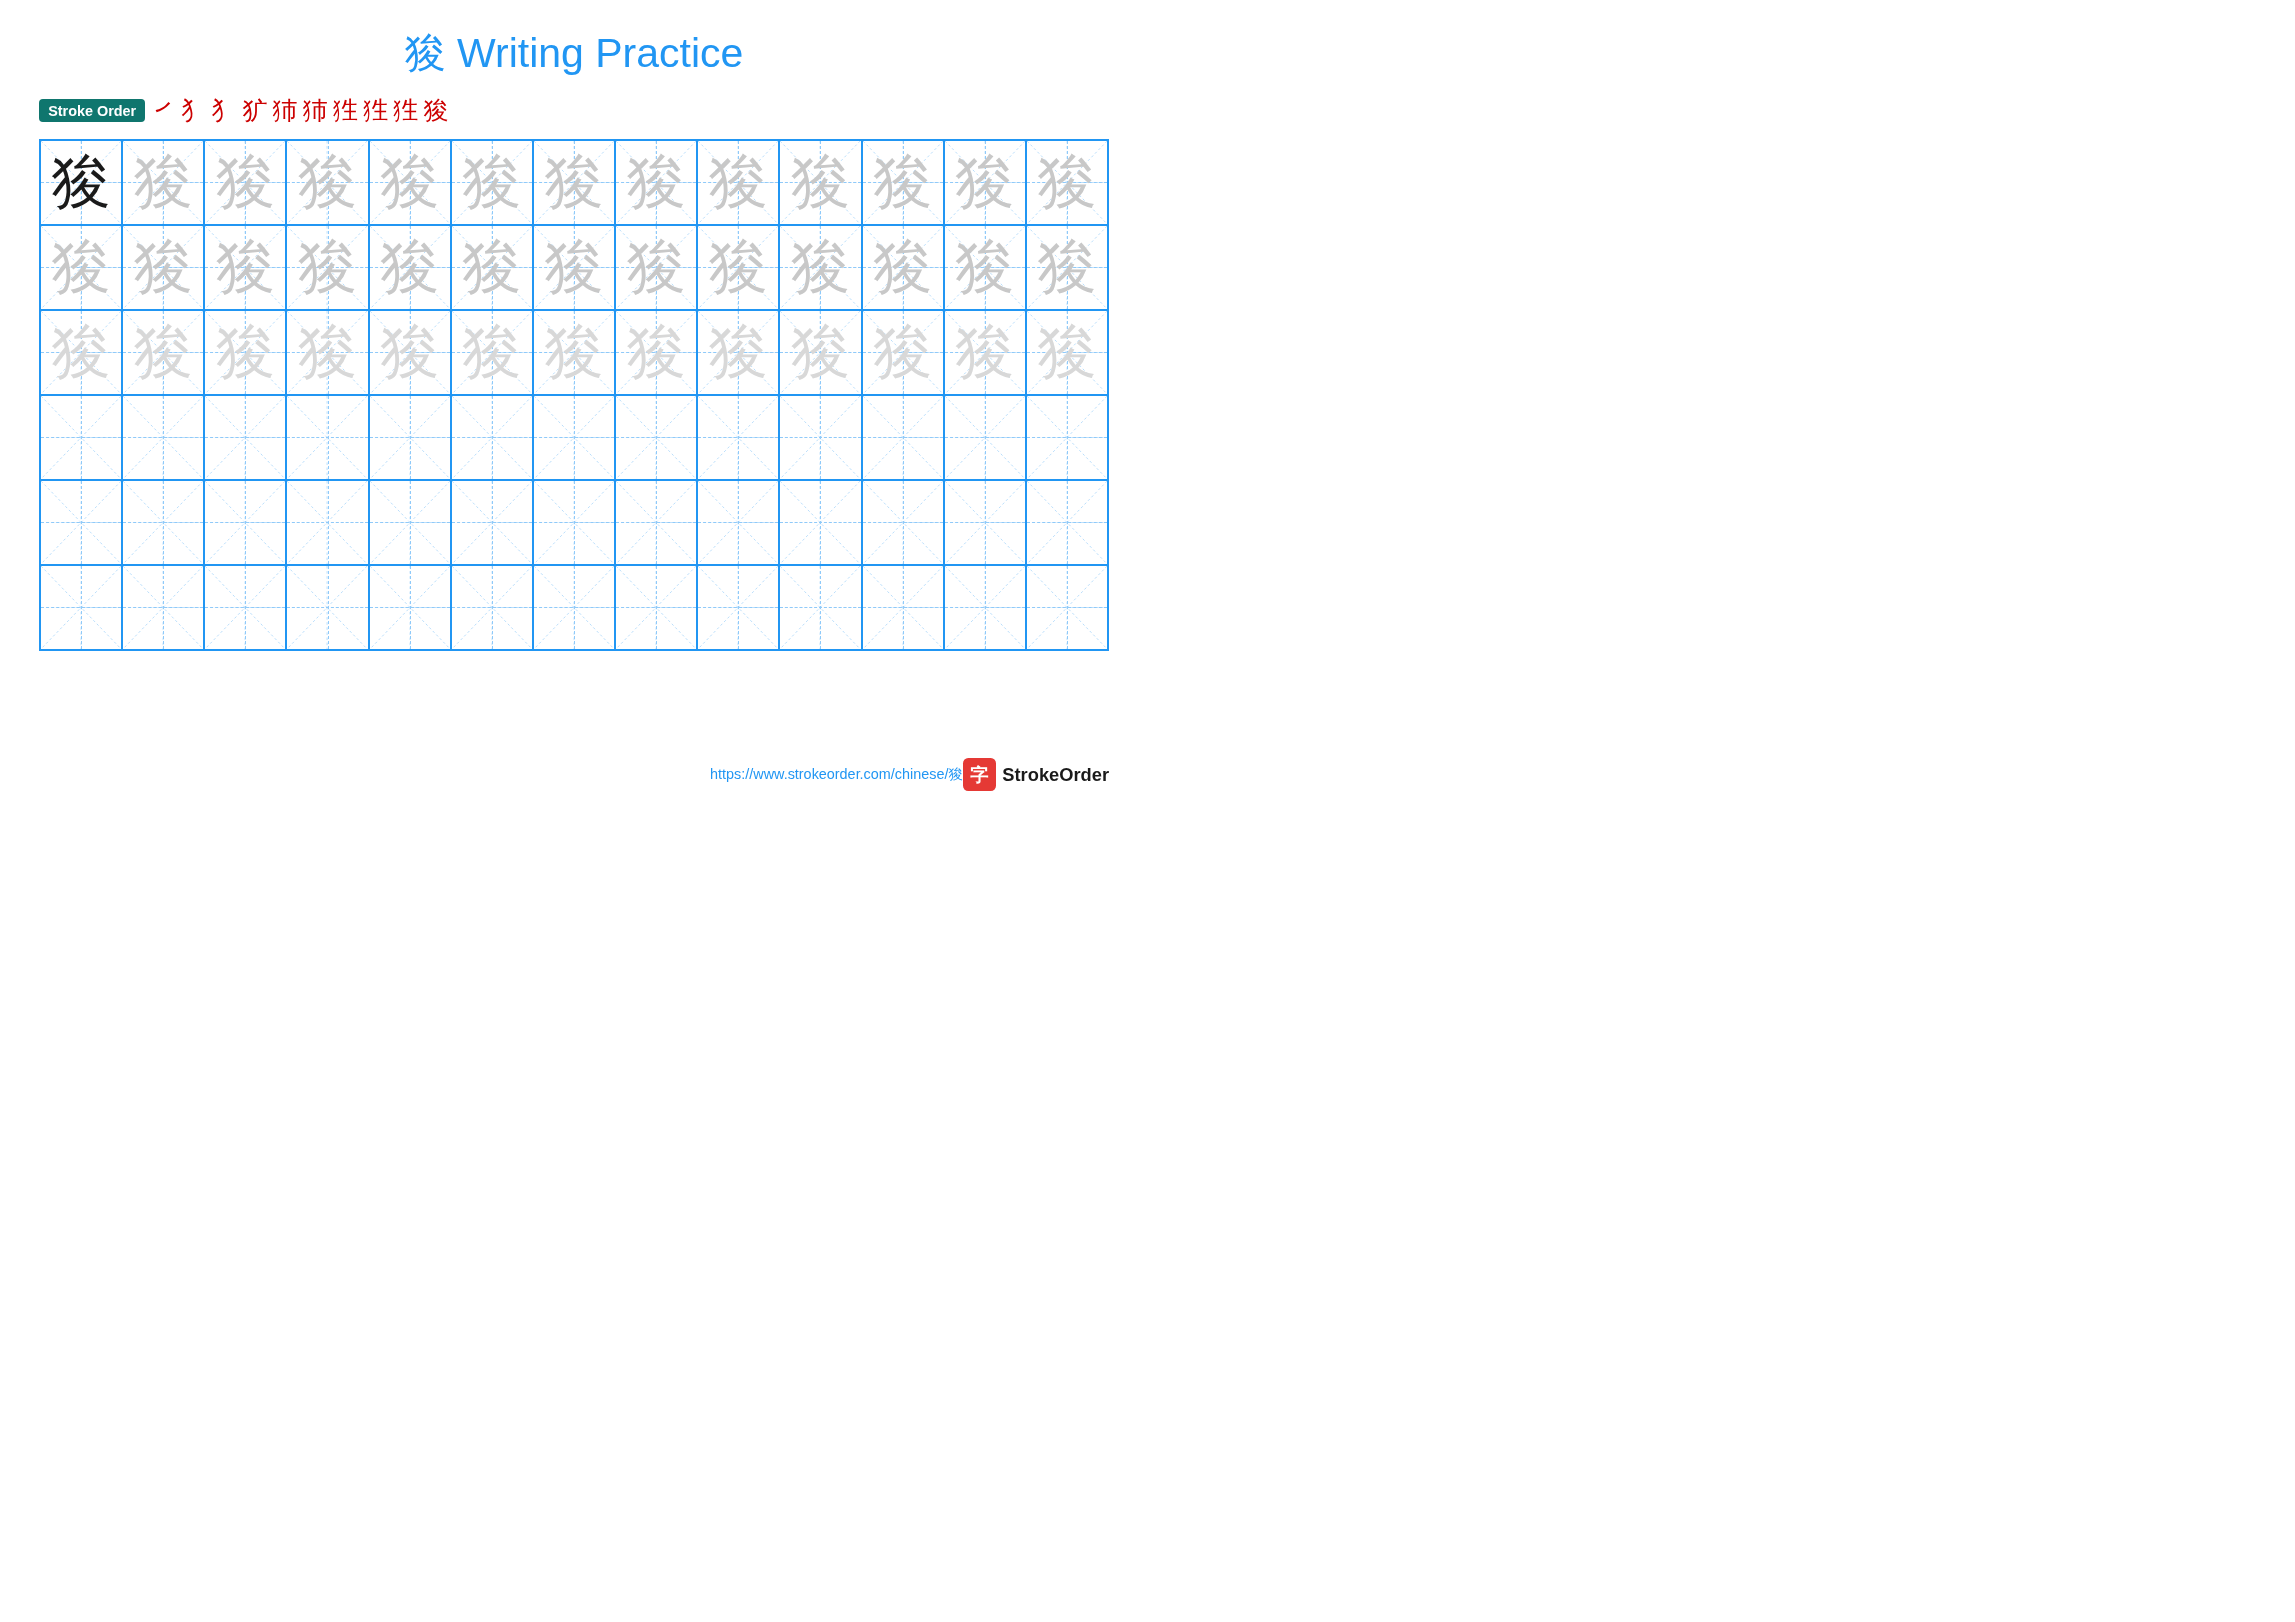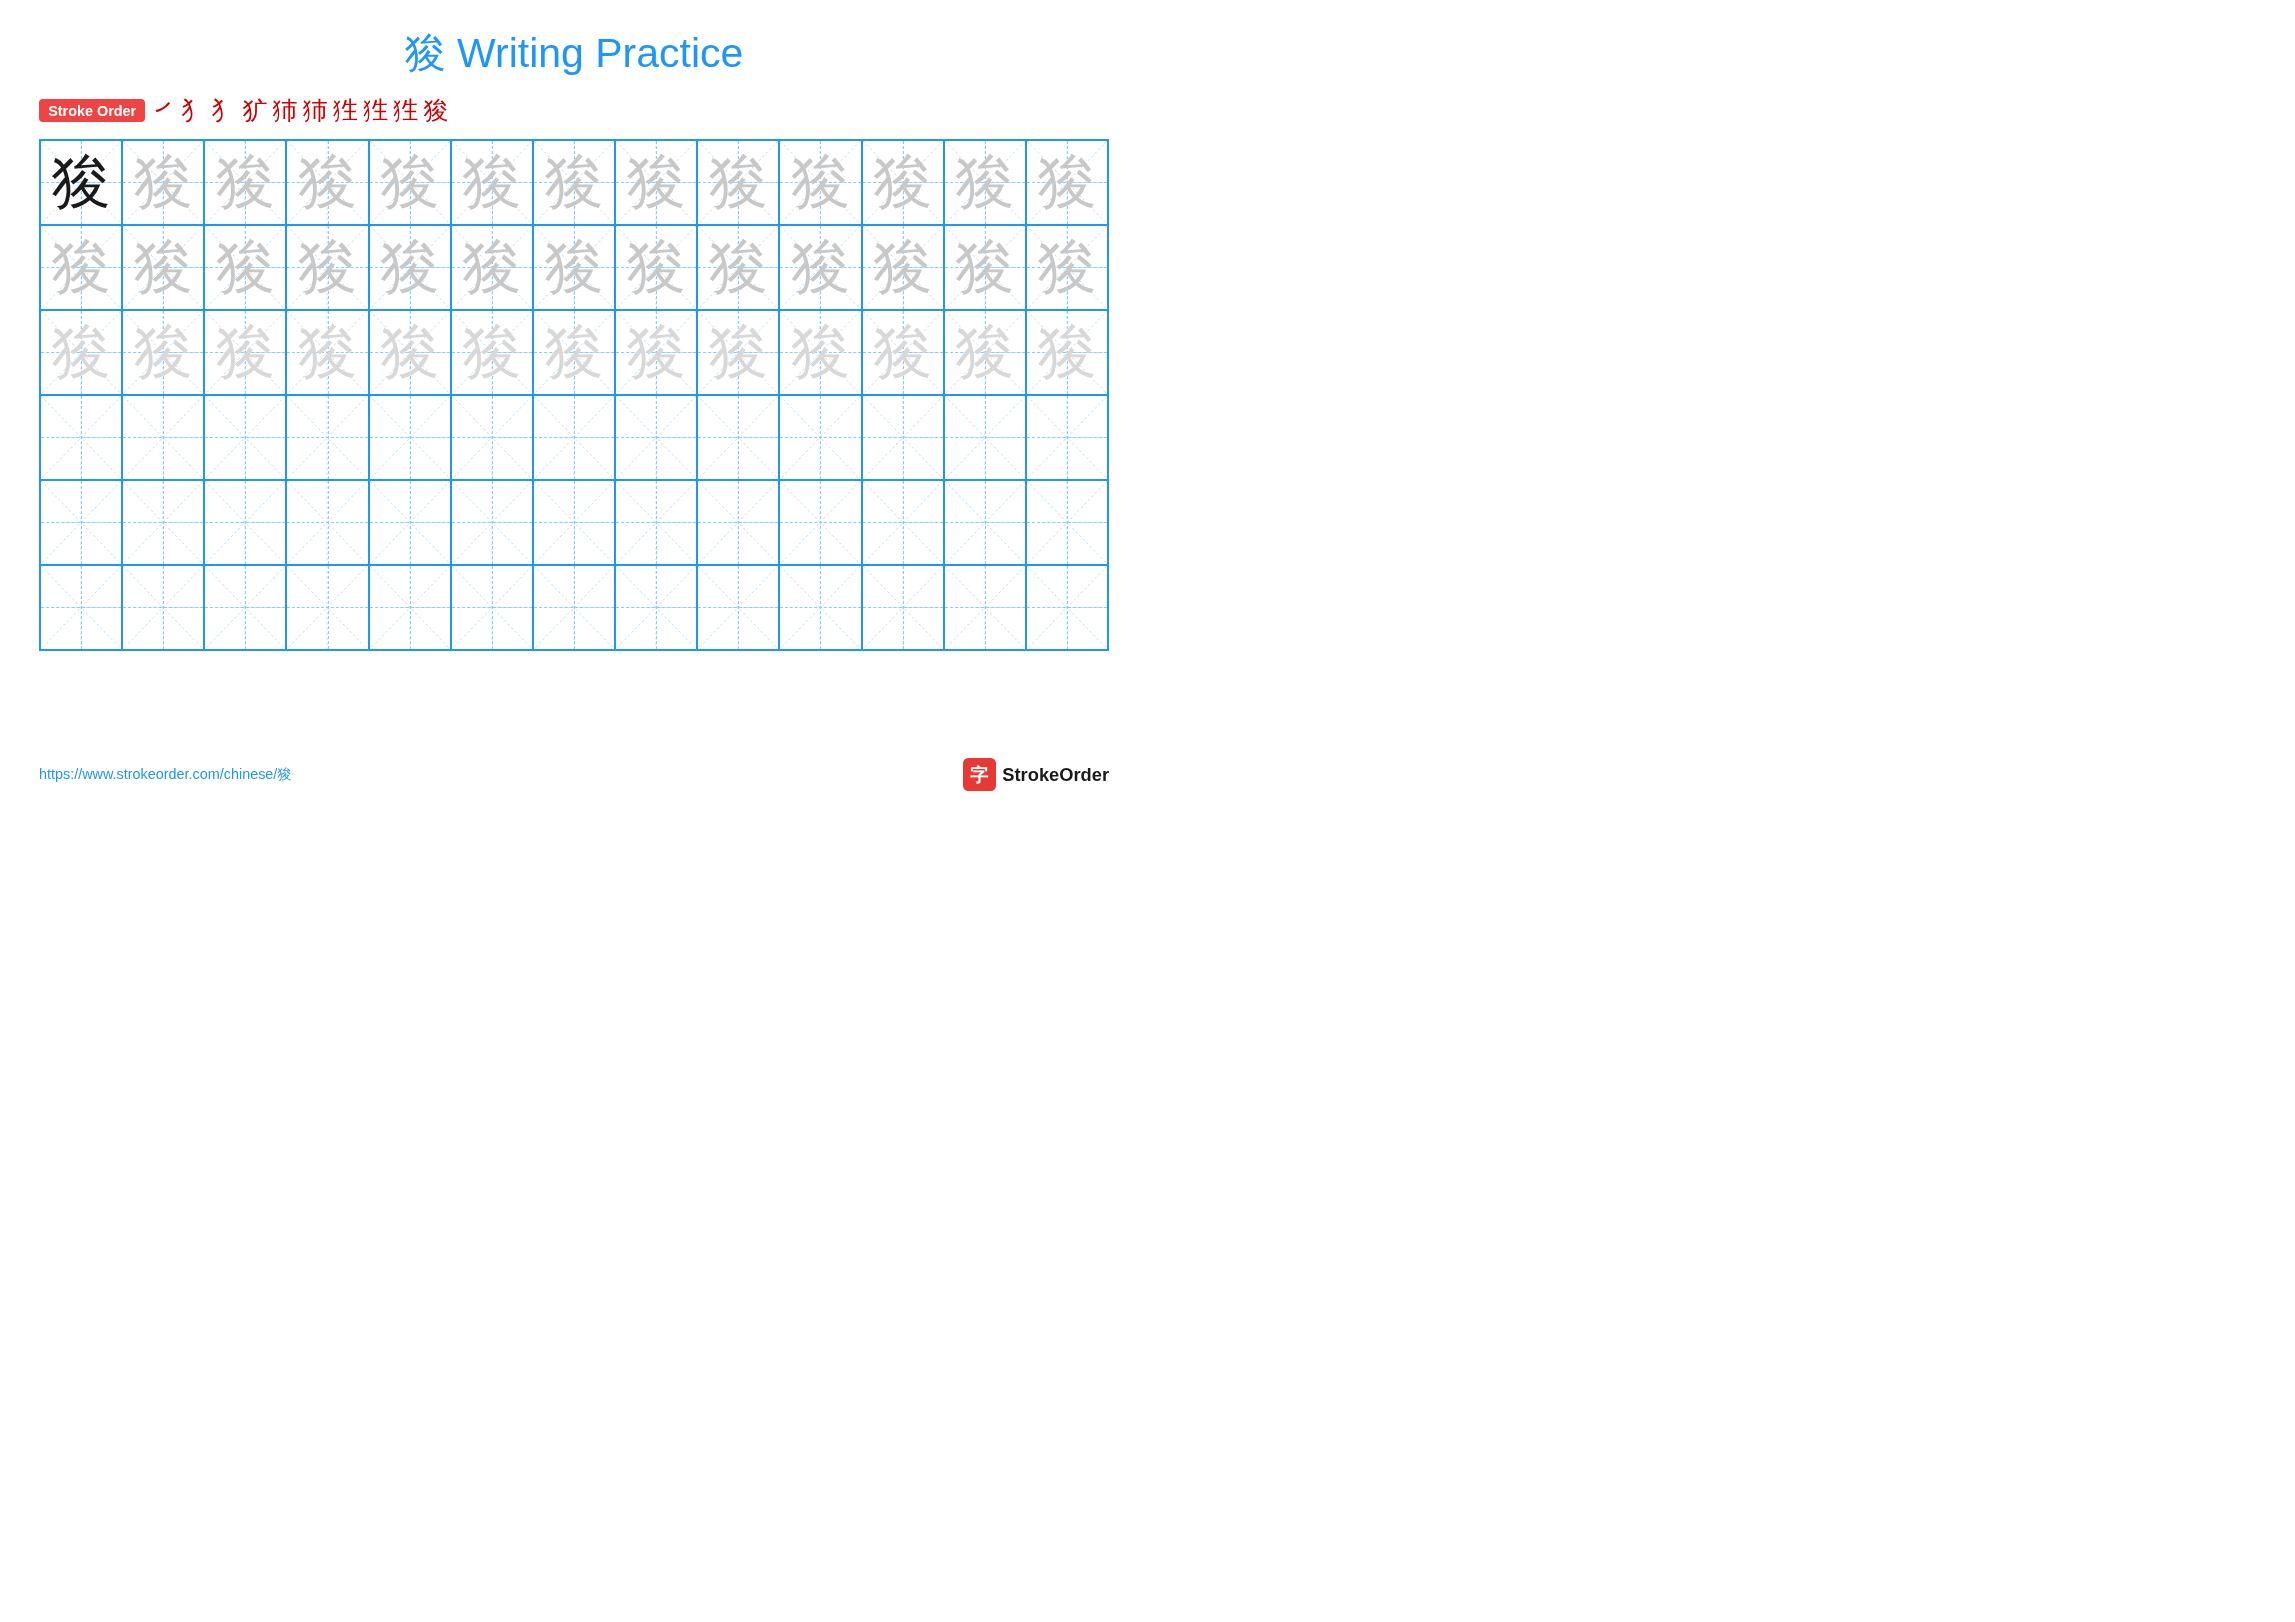--- a/index.html
+++ b/index.html
@@ -30,21 +30,21 @@
     }
 
     .stroke-order-row {
       display: flex;
       align-items: center;
       margin-bottom: 11.8px;
       gap: 6.5px;
     }
 
     .stroke-order-badge {
-      background: #ef4444;
+      background: #0f766e;
       color: white;
       font-size: 14.4px;
       font-weight: bold;
       padding: 3.9px 9.2px;
       border-radius: 3.9px;
       white-space: nowrap;
     }
 
     .stroke-sequence {
       display: flex;
@@ -126,21 +126,21 @@
       z-index: 0;
     }
 
     .footer {
       position: absolute;
       bottom: 19.6px;
       left: 39px;
       right: 39px;
       display: flex;
       align-items: center;
-      justify-content: space-between;
+      justify-content: flex-end;
     }
 
     .footer-url {
       color: #2196F3;
       font-size: 14.4px;
     }
 
     .footer-logo {
       display: flex;
       align-items: center;

